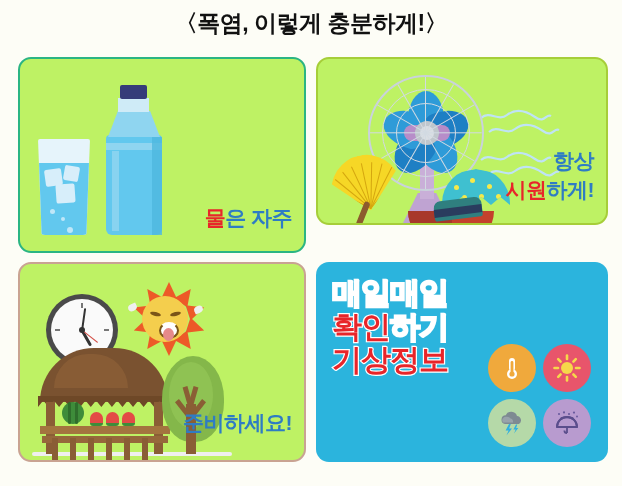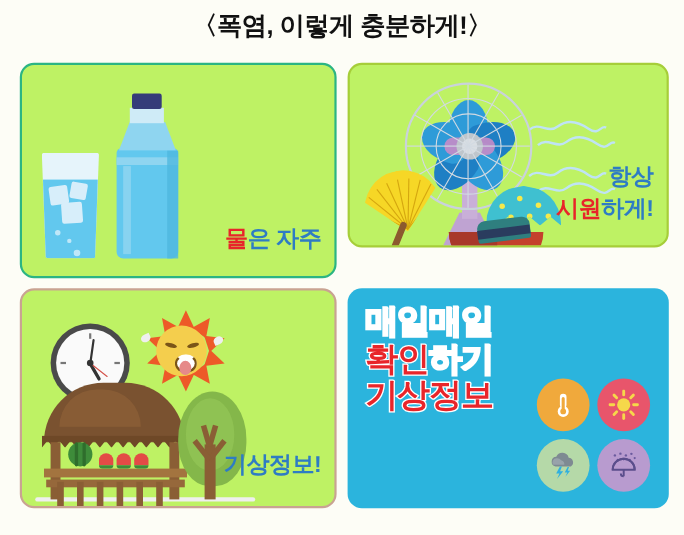--- a/index.html
+++ b/index.html
@@ -379,21 +379,21 @@
       <div class="tree-crown"></div>
       <div class="tree-crown2"></div>
       <div class="tree-trunk"></div>
       <div class="tree-br" style="left:156px; top:118px; height:22px; transform:rotate(38deg)"></div>
       <div class="tree-br" style="left:156px; top:118px; height:22px; transform:rotate(-38deg)"></div>
       <div class="tree-br" style="left:156px; top:108px; height:20px; transform:rotate(16deg)"></div>
       <div class="tree-br" style="left:156px; top:108px; height:20px; transform:rotate(-16deg)"></div>
     </div>
 
     <div class="caption" id="cap-rest">
-        <div><span>기상정보!</span></div>
+        <div><span>준비하세요!</span></div>
       </div>
   </div>
 
   <div class="panel" id="panel-weather">
     <div class="wx-text" id="wx-text">
         <div class="wx-line"><span class="wht">매일매일</span></div>
         <div class="wx-line"><span class="red">확인</span><span class="wht">하기</span></div>
         <div class="wx-line"><span class="red">기상정보</span></div>
       </div>
 

